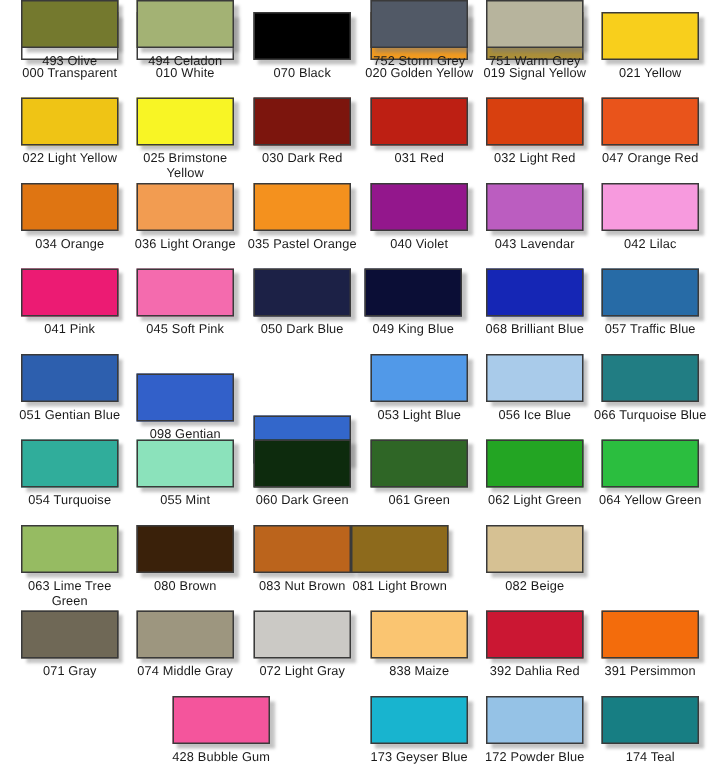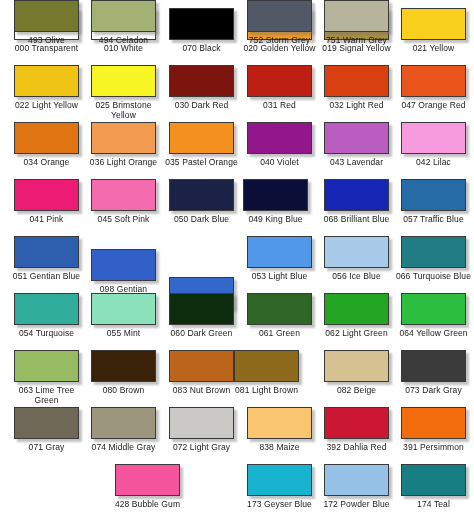--- a/index.html
+++ b/index.html
@@ -297,26 +297,20 @@
         <div class="chip" title="081 Light Brown" style="background: rgb(141, 106, 28); left: 2px;"></div>
       </div>
       <div class="chip-label">081 Light Brown</div>
     </div>
     <div class="swatch-cell" style="left: 318px; top: 350px;">
       <div class="chip-wrap">
         <div class="chip" title="082 Beige" style="background: rgb(214, 193, 147); left: 2px;"></div>
       </div>
       <div class="chip-label">082 Beige</div>
     </div>
-    <div class="swatch-cell" style="left: 395px; top: 350px;">
-      <div class="chip-wrap">
-        <div class="chip" title="073 Dark Gray" style="background: rgb(59, 59, 59); left: 2px;"></div>
-      </div>
-      <div class="chip-label">073 Dark Gray</div>
-    </div>
     <div class="swatch-cell" style="left: 8px; top: 407px;">
       <div class="chip-wrap">
         <div class="chip" title="071 Gray" style="background: rgb(111, 104, 86); left: 2px;"></div>
       </div>
       <div class="chip-label">071 Gray</div>
     </div>
     <div class="swatch-cell" style="left: 85px; top: 407px;">
       <div class="chip-wrap">
         <div class="chip" title="074 Middle Gray" style="background: rgb(157, 150, 127); left: 2px;"></div>
       </div>

